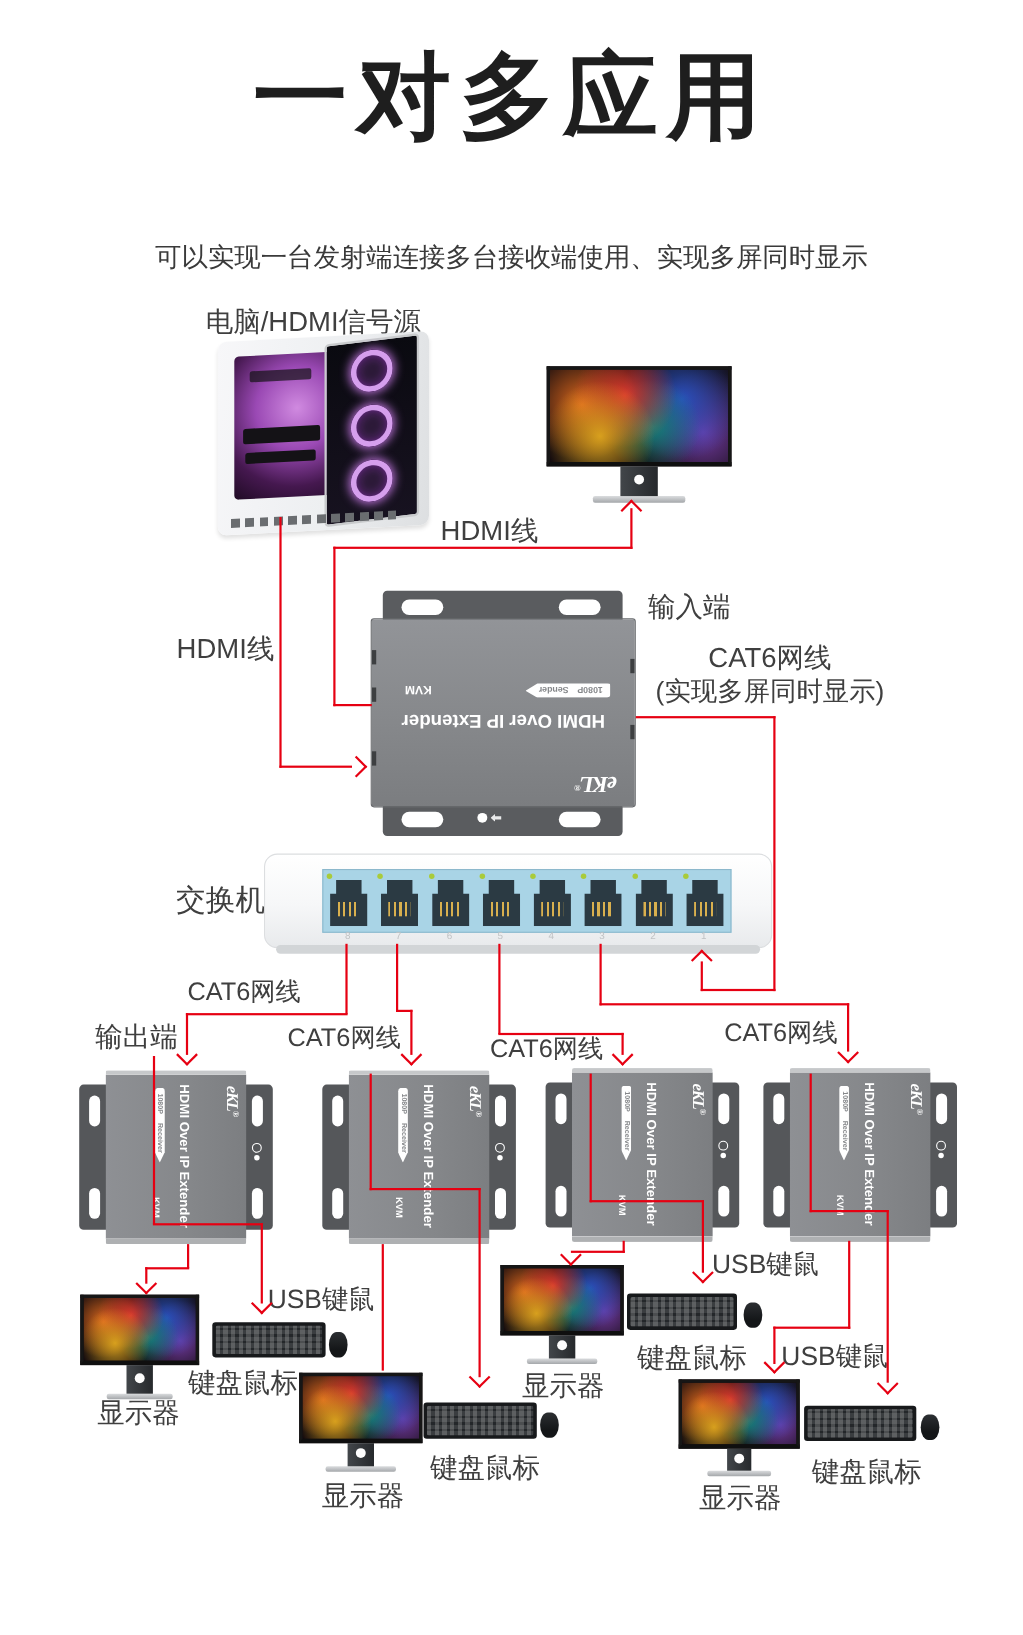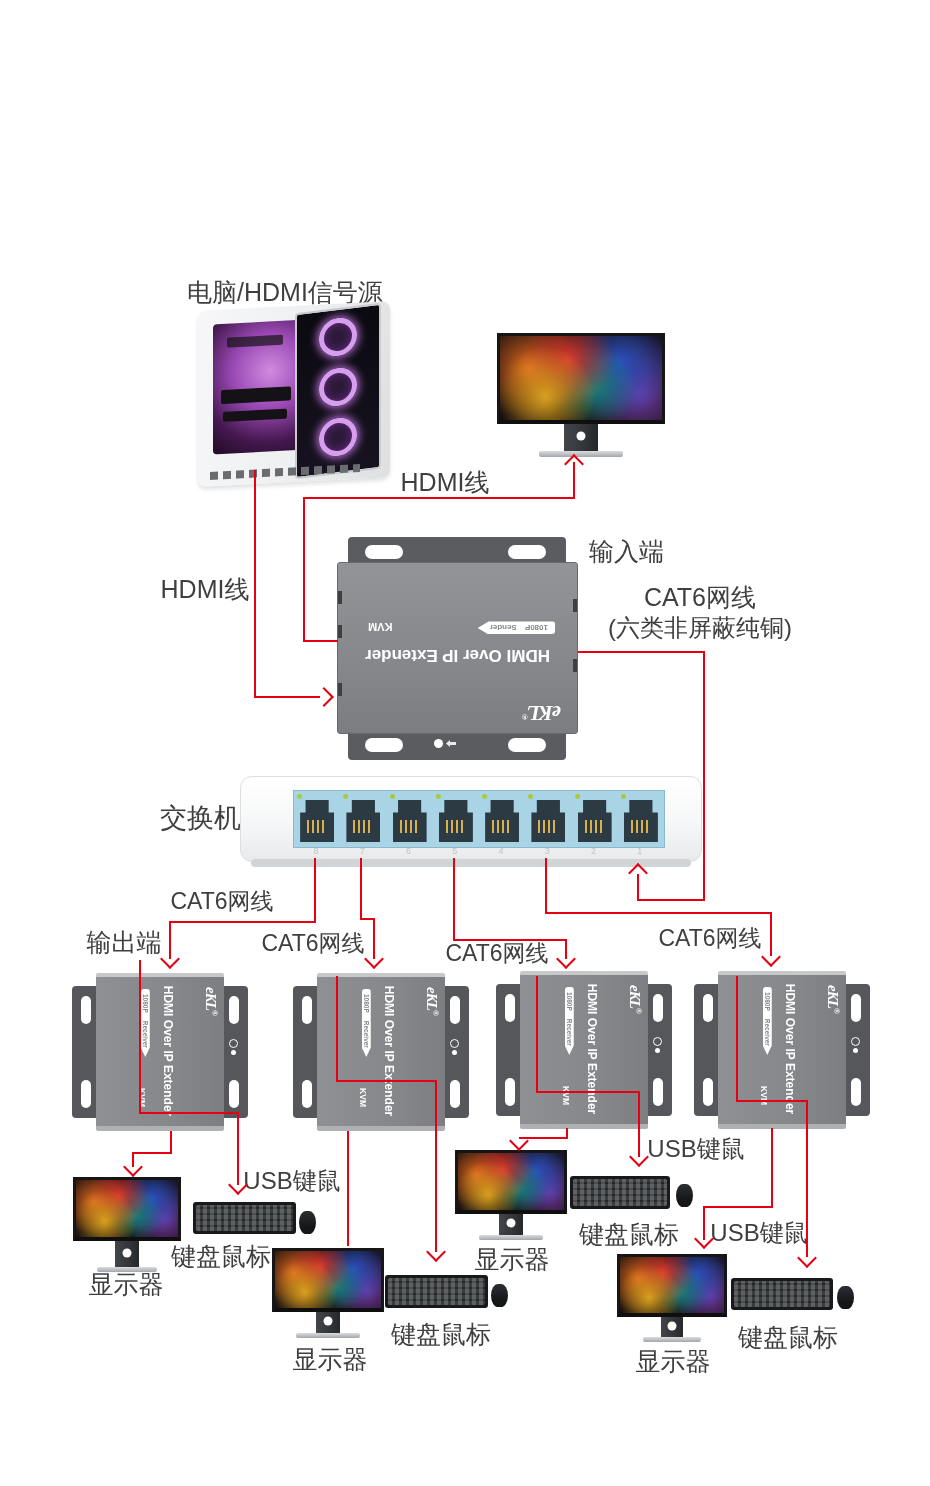--- a/index.html
+++ b/index.html
@@ -112,20 +112,22 @@
        background:radial-gradient(circle,#2c1a38 30%,#140b1b 65%);
        box-shadow:0 0 9px 2px rgba(205,125,235,.85),inset 0 0 0 5px rgba(219,165,242,.95),inset 0 0 10px 4px rgba(156,64,198,.9);}
   .pcvent{position:absolute;left:12px;bottom:6px;width:150px;height:8px;transform:skewY(-3deg);
           background:repeating-linear-gradient(90deg,#6a6d70 0 8px,transparent 8px 13px);}
 </style>
 </head>
 <body>
 
 <div class="canvas">
 
+  <div class="title">一对多应用</div>
+  <div class="sub" style="top:218px;">可以实现一台发射端连接多台接收端使用、实现多屏同时显示</div>
 
   <div class="lbl" style="left:187px;top:276px;font-size:25px;">电脑/HDMI信号源</div>
   <div class="pc">
     <div class="pcbody"></div>
     <div class="pcint">
       <div class="gpu" style="left:8px;top:66px;width:70px;height:14px;"></div>
       <div class="gpu" style="left:10px;top:88px;width:64px;height:10px;"></div>
       <div class="gpu" style="left:14px;top:14px;width:56px;height:10px;opacity:.7;"></div>
     </div>
     <div class="pcwin">
@@ -139,21 +141,21 @@
   <div class="mon" style="left:497px;top:333px;width:168px;">
     <div class="scr" style="width:168px;height:91px;"></div>
     <div class="neck" style="width:34px;height:27px;"></div>
     <div class="mbase" style="width:84px;height:6px;"></div>
   </div>
 
   <div class="lbl clbl" style="left:445px;top:466px;font-size:25px;">HDMI线</div>
   <div class="lbl clbl" style="left:205px;top:573px;font-size:25px;">HDMI线</div>
   <div class="lbl" style="left:589px;top:535px;font-size:25px;">输入端</div>
   <div class="lbl clbl" style="left:700px;top:581px;font-size:25px;">CAT6网线</div>
-  <div class="lbl clbl" style="left:700px;top:612px;">(六类非屏蔽纯铜)</div>
+  <div class="lbl clbl" style="left:700px;top:612px;">(实现多屏同时显示)</div>
 
   <div class="tx">
     <div class="txflange" style="top:0;">
       <div class="slotH" style="left:17px;"></div>
       <div class="slotH" style="left:160px;"></div>
     </div>
     <div class="txflange" style="top:193px;">
       <div class="slotH" style="left:17px;"></div>
       <div class="slotH" style="left:160px;"></div>
       <div class="pwr">

